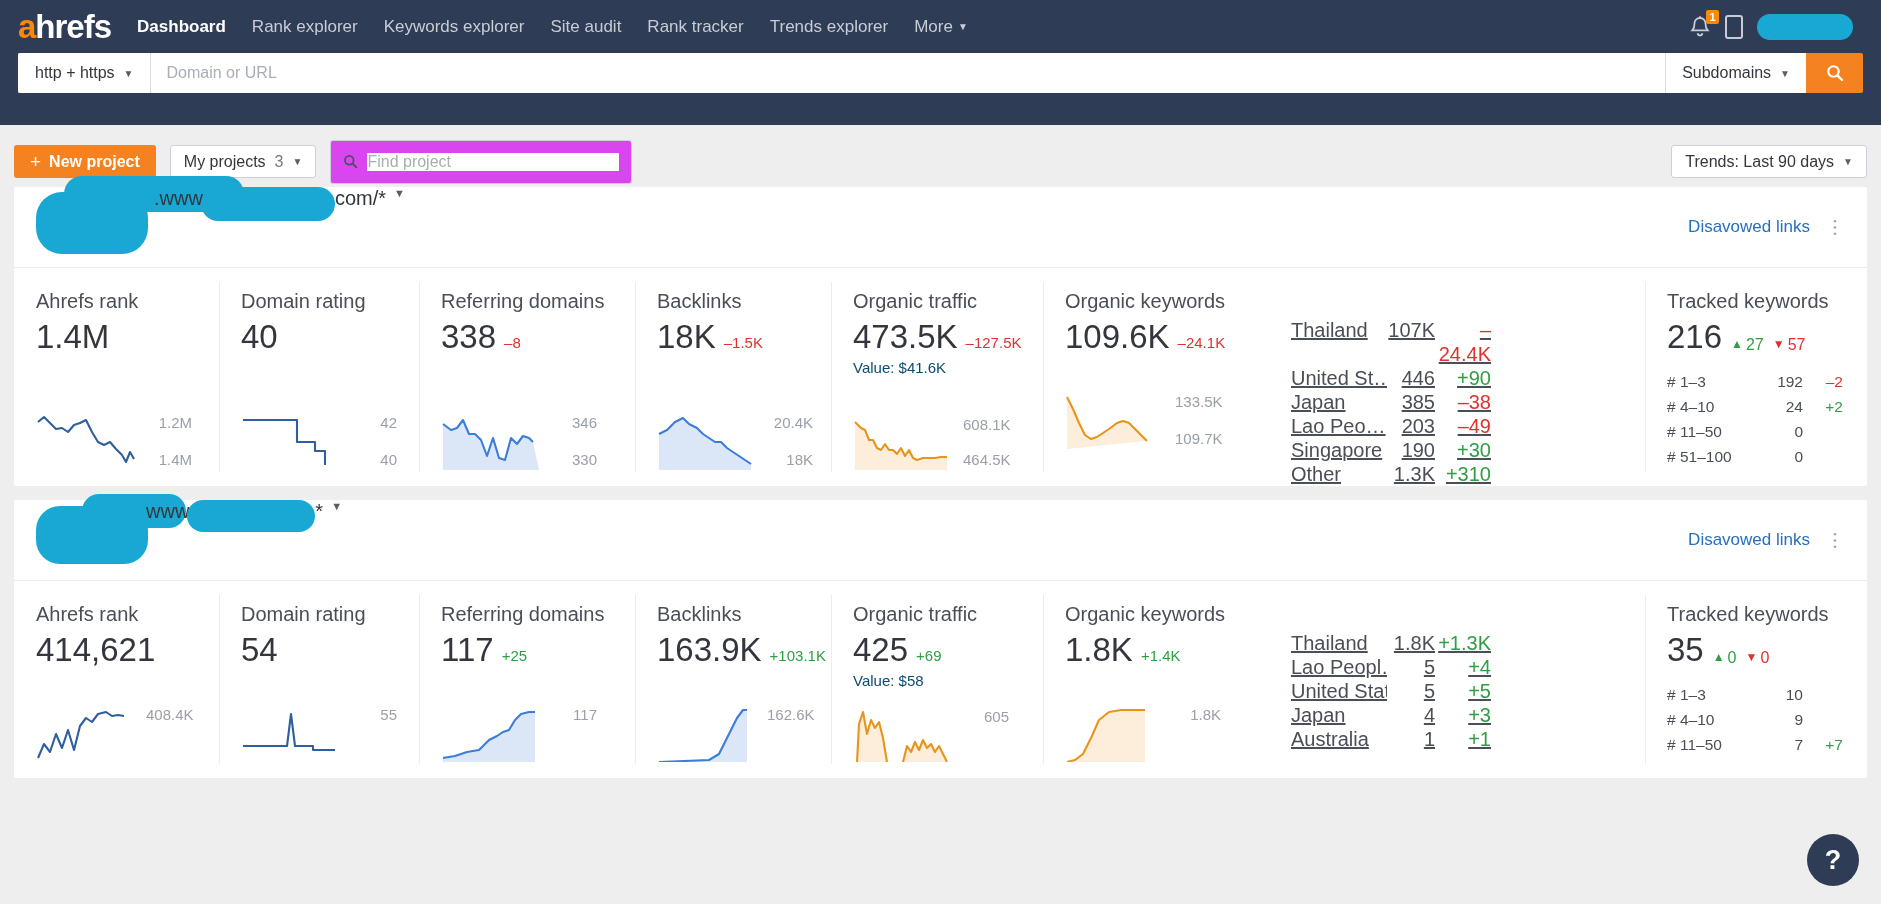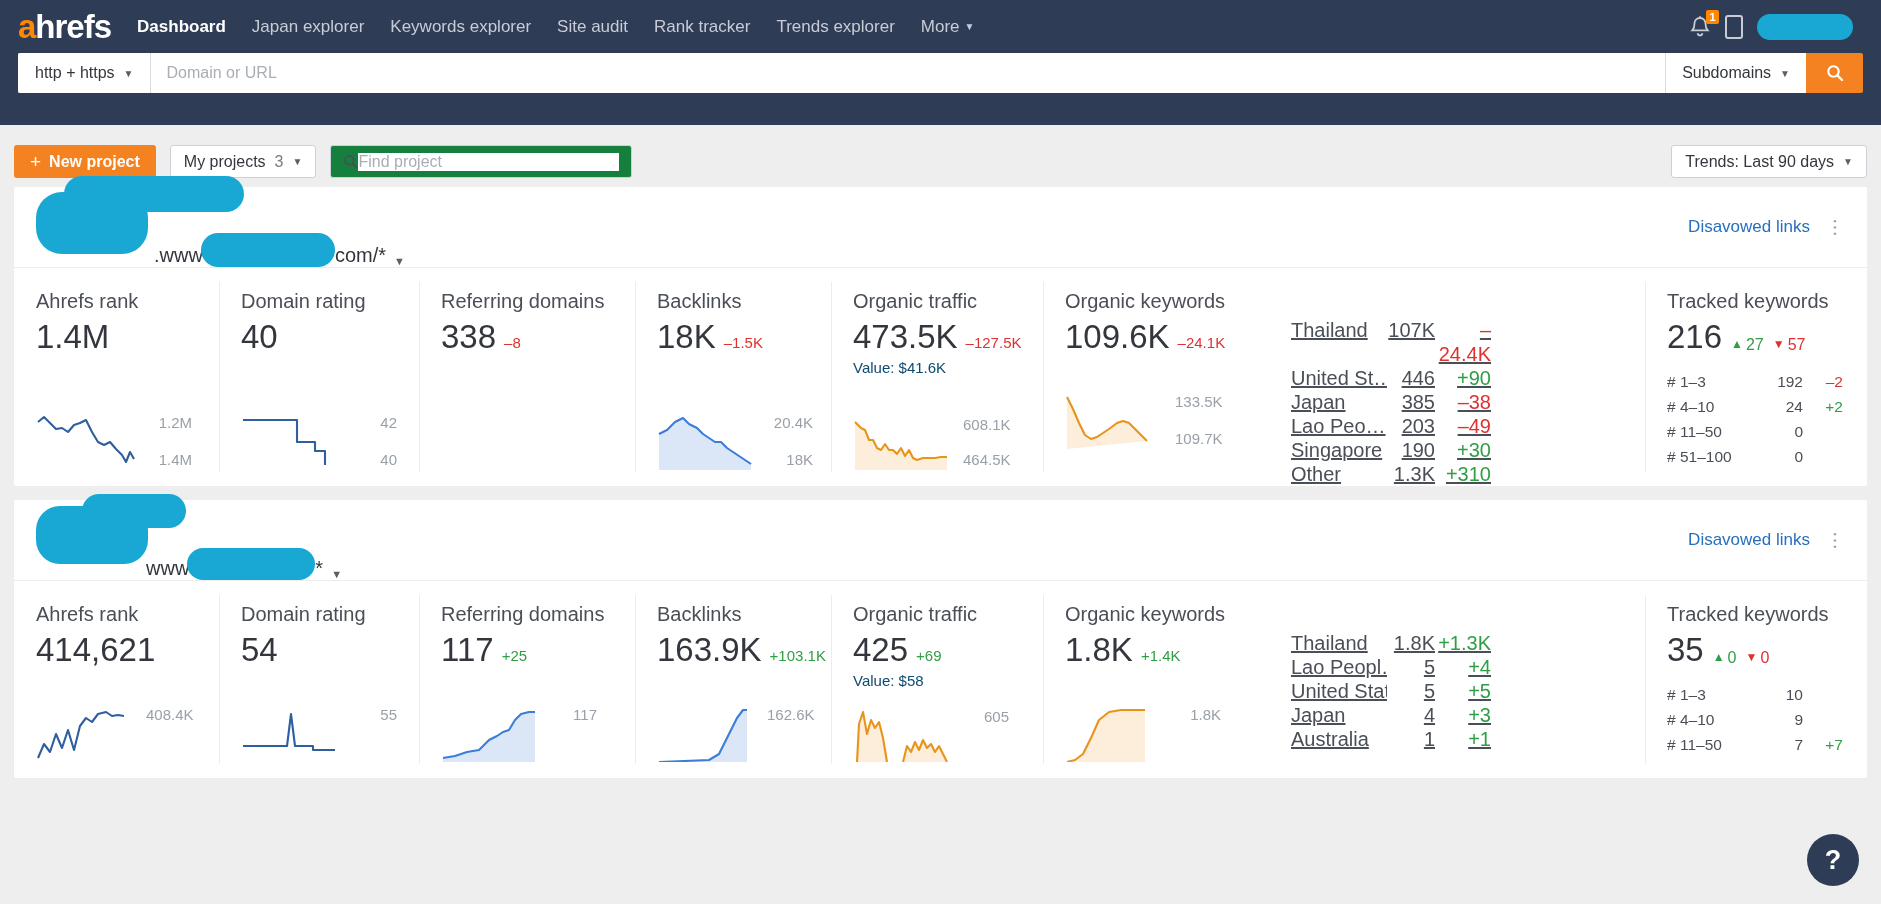--- a/index.html
+++ b/index.html
@@ -63,36 +63,36 @@
   }
   .btn-new .plus { font-size: 19px; font-weight: normal; line-height: 1; }
   .btn-proj {
     margin-left: 14px; background: #fff; border: 1px solid #ccd1d9; border-radius: 3px;
     height: 33px; display: flex; align-items: center; padding: 0 13px; font-size: 16px;
     cursor: pointer; gap: 9px;
   }
   .btn-proj .cnt { color: #767c85; }
   .btn-proj .caret { font-size: 10px; color: #5a5f66; }
   .find-wrap {
-    margin-left: 14px; background: #15803d; border: 1px solid #ccd1d9; border-radius: 3px;
-    height: 33px; width: 302px; display: flex; align-items: center; padding: 0 12px; 
+    margin-left: 14px; background: #d946ef; border: 1px solid #ccd1d9; border-radius: 3px;
+    height: 44px; width: 302px; display: flex; align-items: center; padding: 0 12px; gap: 9px;
   }
   .find-input { border: none; outline: none; font-size: 16px; font-family: inherit; flex: 1; color: #33373d; }
   .find-input::placeholder { color: #a9aeb5; }
   .btn-trends {
     margin-left: auto; background: #fff; border: 1px solid #ccd1d9; border-radius: 3px;
     height: 33px; display: flex; align-items: center; padding: 0 13px; font-size: 16px;
     cursor: pointer; gap: 9px;
   }
   .btn-trends .caret { font-size: 10px; color: #5a5f66; }
 
   
   .card { background: #fff; margin: 0 14px 14px 14px; border-radius: 2px; }
   .card-head { height: 80px; position: relative; padding: 0 22px; display: flex; align-items: center; }
-  .site-title { font-size: 20px; color: #33373d; display: flex; align-items: flex-end; position: relative; height: 100%; }
+  .site-title { font-size: 20px; color: #33373d; display: flex; align-items: flex-start; position: relative; height: 100%; }
   .redact { background: #19a8d4; display: inline-block; vertical-align: middle; }
   .site-caret { font-size: 11px; color: #5a5f66; margin-left: 8px; }
   .disavow { margin-left: auto; color: #276fbf; font-size: 17px; cursor: pointer; }
   .kebab { margin-left: 16px; color: #9aa0a8; font-size: 19px; letter-spacing: 0; cursor: pointer; line-height: 1; writing-mode: vertical-rl; }
 
   .metrics { display: flex; border-top: 1px solid #ebedf0; min-height: 196px; }
   .metric { padding: 22px 0 0 22px; position: relative; display: flex; flex-direction: column; }
   .metric + .metric::before {
     content: ""; position: absolute; left: 0; top: 14px; bottom: 14px; width: 1px; background: #ebedf0;
   }
@@ -135,21 +135,21 @@
   }
 </style>
 </head>
 <body>
 
 <div class="topbar">
   <div class="navrow">
     <div class="logo"><span class="a">a</span><span>hrefs</span></div>
     <div class="navlinks">
       <div class="navlink active"><span>Dashboard</span></div>
-      <div class="navlink"><span>Japan explorer</span></div>
+      <div class="navlink"><span>Rank explorer</span></div>
       <div class="navlink"><span>Keywords explorer</span></div>
       <div class="navlink"><span>Site audit</span></div>
       <div class="navlink"><span>Rank tracker</span></div>
       <div class="navlink"><span>Trends explorer</span></div>
       <div class="navlink"><span>More</span><span class="caret">▼</span></div>
     </div>
     <div class="navright">
       <div class="bell">
         <svg width="22" height="24" viewBox="0 0 22 24" aria-hidden="true">
             <path d="M11 3c-3.3 0-5.5 2.3-5.5 5.4 0 4.6-1.3 6-2.2 7h15.4c-.9-1-2.2-2.4-2.2-7C16.5 5.3 14.3 3 11 3z" fill="none" stroke="#c7ccd6" stroke-width="1.8"></path>
@@ -257,20 +257,32 @@
         </div>
       </div>
     </div>
 
     <div class="metric" style="width:216px;">
       <div class="m-label">Referring domains</div>
       <div class="m-value">
         <span>338</span>
         <span class="m-delta neg">–8</span>
       </div>
+      <div class="spark-wrap">
+        <div class="spark">
+          <svg width="100" height="58" viewBox="0 0 100 58" aria-hidden="true">
+            <polygon fill="#dbe7f7" points="2,12 10,18 16,16 22,8 28,22 34,22 40,28 46,44 52,26 58,46 64,48 70,26 76,32 82,24 88,26 92,30 98,58 2,58"></polygon>
+            <polyline fill="none" stroke="#3b7dd8" stroke-width="2.1" stroke-linejoin="round" points="2,12 10,18 16,16 22,8 28,22 34,22 40,28 46,44 52,26 58,46 64,48 70,26 76,32 82,24 88,26 92,30"></polyline>
+          </svg>
+        </div>
+        <div class="spark-labels">
+          <span>346</span>
+          <span>330</span>
+        </div>
+      </div>
     </div>
 
     <div class="metric" style="width:196px;">
       <div class="m-label">Backlinks</div>
       <div class="m-value">
         <span>18K</span>
         <span class="m-delta neg">–1.5K</span>
       </div>
       <div class="spark-wrap">
         <div class="spark">

